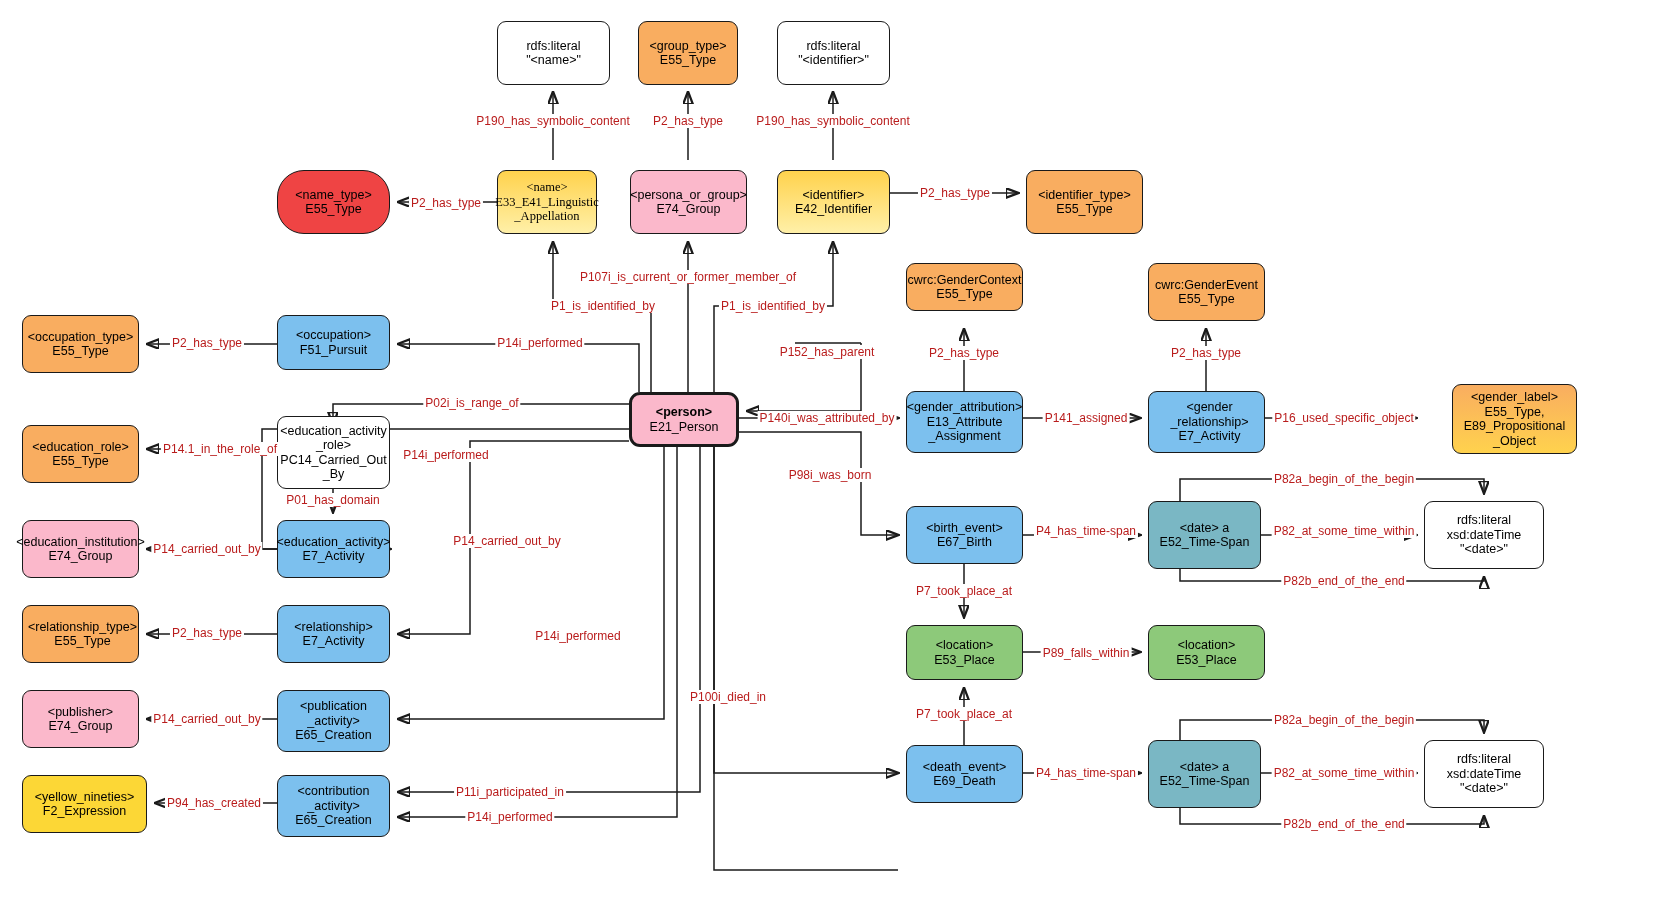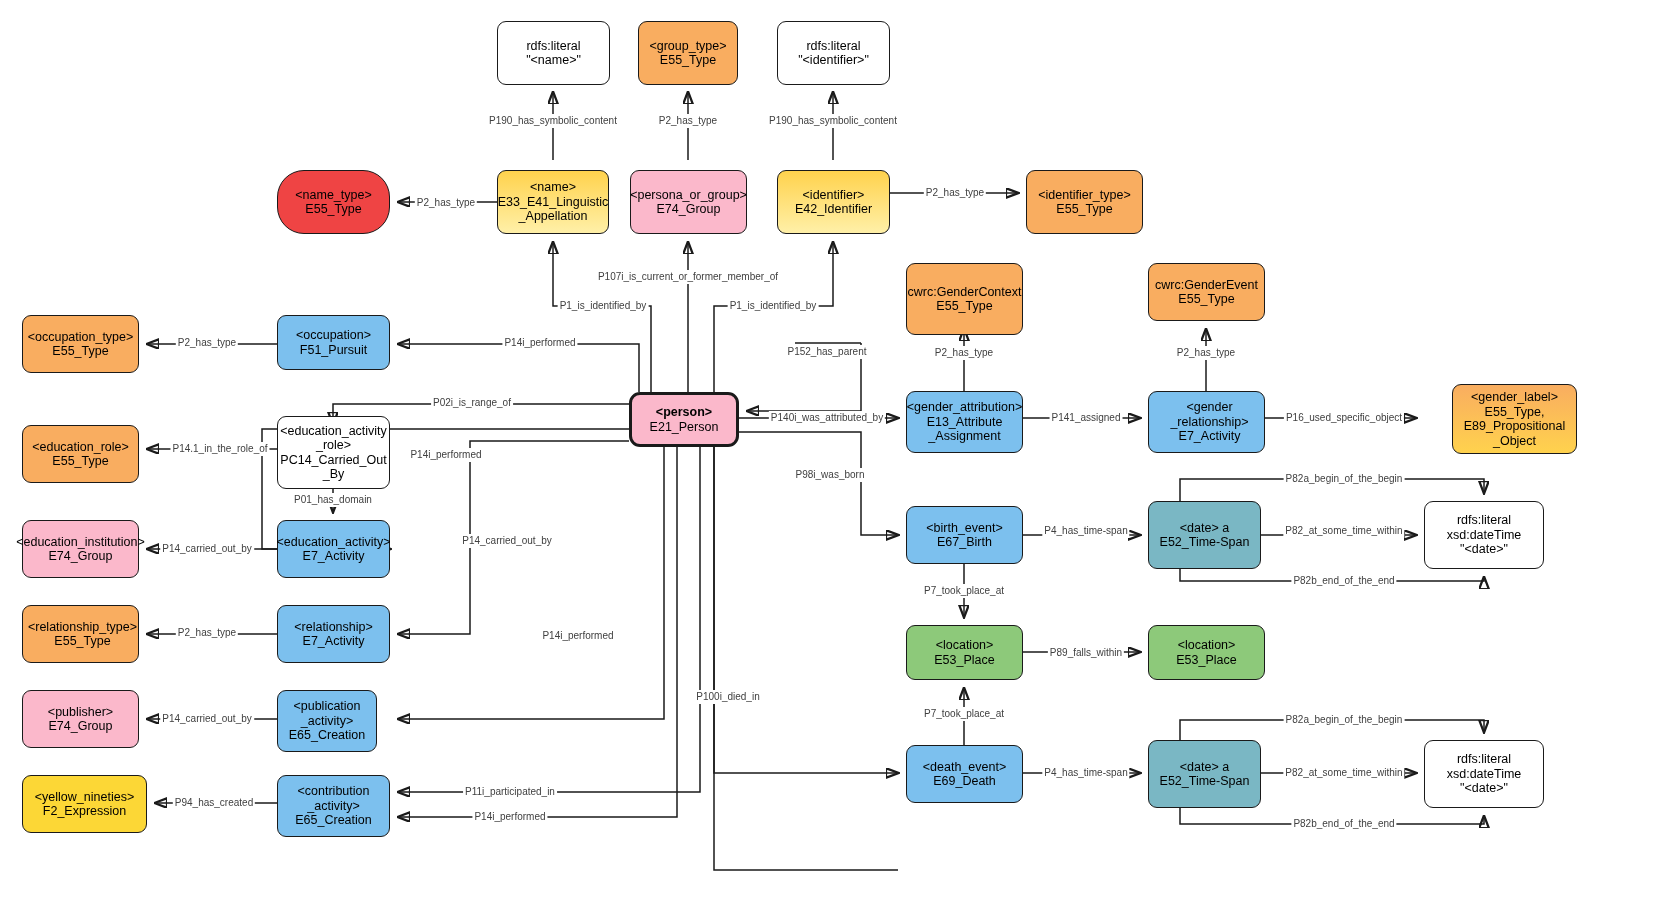--- a/index.html
+++ b/index.html
@@ -3,21 +3,21 @@
 <meta charset="utf-8">
 <style>
   html,body{margin:0;padding:0;background:#fff;}
   body{font-family:"Liberation Sans","DejaVu Sans",sans-serif;}
   #canvas{position:relative;width:1670px;height:914px;background:#ffffff;overflow:hidden;}
   .node{position:absolute;box-sizing:border-box;border:1.6px solid #1a1a1a;border-radius:9px;
         display:flex;align-items:center;justify-content:center;text-align:center;
         font-size:12.5px;line-height:14.5px;color:#000;white-space:pre-line;padding:2px 4px;}
   .node.thick{border-width:3px;border-radius:11px;font-weight:bold;}
   .node .l2{font-weight:normal;}
-  .edge-label{position:absolute;font-size:10px;color:#404040;white-space:nowrap;
+  .edge-label{position:absolute;font-size:12px;color:#b91c1c;white-space:nowrap;
         background:#fff;padding:0 2px;line-height:14px;}
   svg.wires{position:absolute;left:0;top:0;width:1670px;height:914px;pointer-events:none;}
   svg.wires path,svg.wires line{stroke:#1a1a1a;stroke-width:1.5px;fill:none;}
   .lbl-c{transform:translate(-50%,-50%);}
 </style>
 </head>
 <body>
 
 <div id="canvas">
   <svg class="wires" viewBox="0 0 1670 914">
@@ -104,26 +104,26 @@
 
       <path d="M677,447 L677,817 L398,817" marker-end="url(#ah)"></path>
     </g>
   </svg>
 
   <div id="nodes-layer">
       <div class="node" style="left: 497px; top: 21px; width: 113px; height: 64px; background: rgb(255, 255, 255);"><div><span>rdfs:literal</span><br><span class="l2">"&lt;name&gt;"</span></div></div>
       <div class="node" style="left: 638px; top: 21px; width: 100px; height: 64px; background: rgb(249, 173, 96); text-align: center;"><div><span>&lt;group_type&gt;</span><br><span class="l2">E55_Type</span></div></div>
       <div class="node" style="left: 777px; top: 21px; width: 113px; height: 64px; background: rgb(255, 255, 255);"><div><span>rdfs:literal</span><br><span class="l2">"&lt;identifier&gt;"</span></div></div>
       <div class="node" style="left: 277px; top: 170px; width: 113px; height: 64px; background: #ef4444; border-radius: 27px;"><div><span>&lt;name_type&gt;</span><br><span class="l2">E55_Type</span></div></div>
-      <div class="node" style="left: 497px; top: 170px; width: 112px; height: 64px; background: linear-gradient(rgb(255, 210, 77) 0%, rgb(255, 240, 168) 100%);"><div><span>&lt;name&gt;</span><br><span class="l2">E33_E41_Linguistic
+      <div class="node" style="left: 497px; top: 170px; width: 100px; height: 64px; background: linear-gradient(rgb(255, 210, 77) 0%, rgb(255, 240, 168) 100%); font-family: Liberation Serif, serif;"><div><span>&lt;name&gt;</span><br><span class="l2">E33_E41_Linguistic
 _Appellation</span></div></div>
       <div class="node" style="left: 630px; top: 170px; width: 117px; height: 64px; background: rgb(251, 184, 203);"><div><span>&lt;persona_or_group&gt;</span><br><span class="l2">E74_Group</span></div></div>
       <div class="node" style="left: 777px; top: 170px; width: 113px; height: 64px; background: linear-gradient(rgb(255, 210, 77) 0%, rgb(255, 240, 168) 100%);"><div><span>&lt;identifier&gt;</span><br><span class="l2">E42_Identifier</span></div></div>
       <div class="node" style="left: 1026px; top: 170px; width: 117px; height: 64px; background: rgb(249, 173, 96);"><div><span>&lt;identifier_type&gt;</span><br><span class="l2">E55_Type</span></div></div>
-      <div class="node" style="left: 906px; top: 263px; width: 117px; height: 72px; background: rgb(249, 173, 96);"><div><span>cwrc:GenderContext</span><br><span class="l2">E55_Type</span></div></div>
+      <div class="node" style="left: 906px; top: 263px; width: 117px; height: 48px; background: rgb(249, 173, 96);"><div><span>cwrc:GenderContext</span><br><span class="l2">E55_Type</span></div></div>
       <div class="node" style="left: 1148px; top: 263px; width: 117px; height: 58px; background: rgb(249, 173, 96);"><div><span>cwrc:GenderEvent</span><br><span class="l2">E55_Type</span></div></div>
       <div class="node" style="left: 22px; top: 315px; width: 117px; height: 58px; background: rgb(249, 173, 96);"><div><span>&lt;occupation_type&gt;</span><br><span class="l2">E55_Type</span></div></div>
       <div class="node" style="left: 277px; top: 315px; width: 113px; height: 55px; background: rgb(124, 192, 238);"><div><span>&lt;occupation&gt;</span><br><span class="l2">F51_Pursuit</span></div></div>
       <div class="node" style="left: 22px; top: 425px; width: 117px; height: 58px; background: rgb(249, 173, 96);"><div><span>&lt;education_role&gt;</span><br><span class="l2">E55_Type</span></div></div>
       <div class="node" style="left: 277px; top: 416px; width: 113px; height: 73px; background: rgb(255, 255, 255);"><div><span>&lt;education_activity
 _role&gt;</span><br><span class="l2">PC14_Carried_Out
 _By</span></div></div>
       <div class="node thick" style="left: 629px; top: 392px; width: 110px; height: 55px; background: rgb(251, 184, 203);"><div><span>&lt;person&gt;</span><br><span class="l2">E21_Person</span></div></div>
       <div class="node" style="left: 906px; top: 391px; width: 117px; height: 62px; background: rgb(124, 192, 238);"><div><span>&lt;gender_attribution&gt;</span><br><span class="l2">E13_Attribute
 _Assignment</span></div></div>
@@ -136,21 +136,21 @@
       <div class="node" style="left: 277px; top: 520px; width: 113px; height: 58px; background: rgb(124, 192, 238);"><div><span>&lt;education_activity&gt;</span><br><span class="l2">E7_Activity</span></div></div>
       <div class="node" style="left: 906px; top: 506px; width: 117px; height: 58px; background: rgb(124, 192, 238);"><div><span>&lt;birth_event&gt;</span><br><span class="l2">E67_Birth</span></div></div>
       <div class="node" style="left: 1148px; top: 501px; width: 113px; height: 68px; background: rgb(122, 183, 196);"><div><span>&lt;date&gt; a</span><br><span class="l2">E52_Time-Span</span></div></div>
       <div class="node" style="left: 1424px; top: 501px; width: 120px; height: 68px; background: rgb(255, 255, 255);"><div><span>rdfs:literal</span><br><span class="l2">xsd:dateTime
 "&lt;date&gt;"</span></div></div>
       <div class="node" style="left: 22px; top: 605px; width: 117px; height: 58px; background: rgb(249, 173, 96); padding-left: 8px;"><div><span>&lt;relationship_type&gt;</span><br><span class="l2">E55_Type</span></div></div>
       <div class="node" style="left: 277px; top: 605px; width: 113px; height: 58px; background: rgb(124, 192, 238);"><div><span>&lt;relationship&gt;</span><br><span class="l2">E7_Activity</span></div></div>
       <div class="node" style="left: 906px; top: 625px; width: 117px; height: 55px; background: rgb(141, 201, 122);"><div><span>&lt;location&gt;</span><br><span class="l2">E53_Place</span></div></div>
       <div class="node" style="left: 1148px; top: 625px; width: 117px; height: 55px; background: rgb(141, 201, 122);"><div><span>&lt;location&gt;</span><br><span class="l2">E53_Place</span></div></div>
       <div class="node" style="left: 22px; top: 690px; width: 117px; height: 58px; background: rgb(251, 184, 203);"><div><span>&lt;publisher&gt;</span><br><span class="l2">E74_Group</span></div></div>
-      <div class="node" style="left: 277px; top: 690px; width: 100px; height: 62px; background: rgb(124, 192, 238);"><div><span>&lt;publication
+      <div class="node" style="left: 277px; top: 690px; width: 113px; height: 62px; background: rgb(124, 192, 238);"><div><span>&lt;publication
 _activity&gt;</span><br><span class="l2">E65_Creation</span></div></div>
       <div class="node" style="left: 22px; top: 775px; width: 125px; height: 58px; background: rgb(252, 215, 54);"><div><span>&lt;yellow_nineties&gt;</span><br><span class="l2">F2_Expression</span></div></div>
       <div class="node" style="left: 277px; top: 775px; width: 113px; height: 62px; background: rgb(124, 192, 238);"><div><span>&lt;contribution
 _activity&gt;</span><br><span class="l2">E65_Creation</span></div></div>
       <div class="node" style="left: 906px; top: 745px; width: 117px; height: 58px; background: rgb(124, 192, 238);"><div><span>&lt;death_event&gt;</span><br><span class="l2">E69_Death</span></div></div>
       <div class="node" style="left: 1148px; top: 740px; width: 113px; height: 68px; background: rgb(122, 183, 196);"><div><span>&lt;date&gt; a</span><br><span class="l2">E52_Time-Span</span></div></div>
       <div class="node" style="left: 1424px; top: 740px; width: 120px; height: 68px; background: rgb(255, 255, 255);"><div><span>rdfs:literal</span><br><span class="l2">xsd:dateTime
 "&lt;date&gt;"</span></div></div>
     </div>
   <div id="labels-layer">

